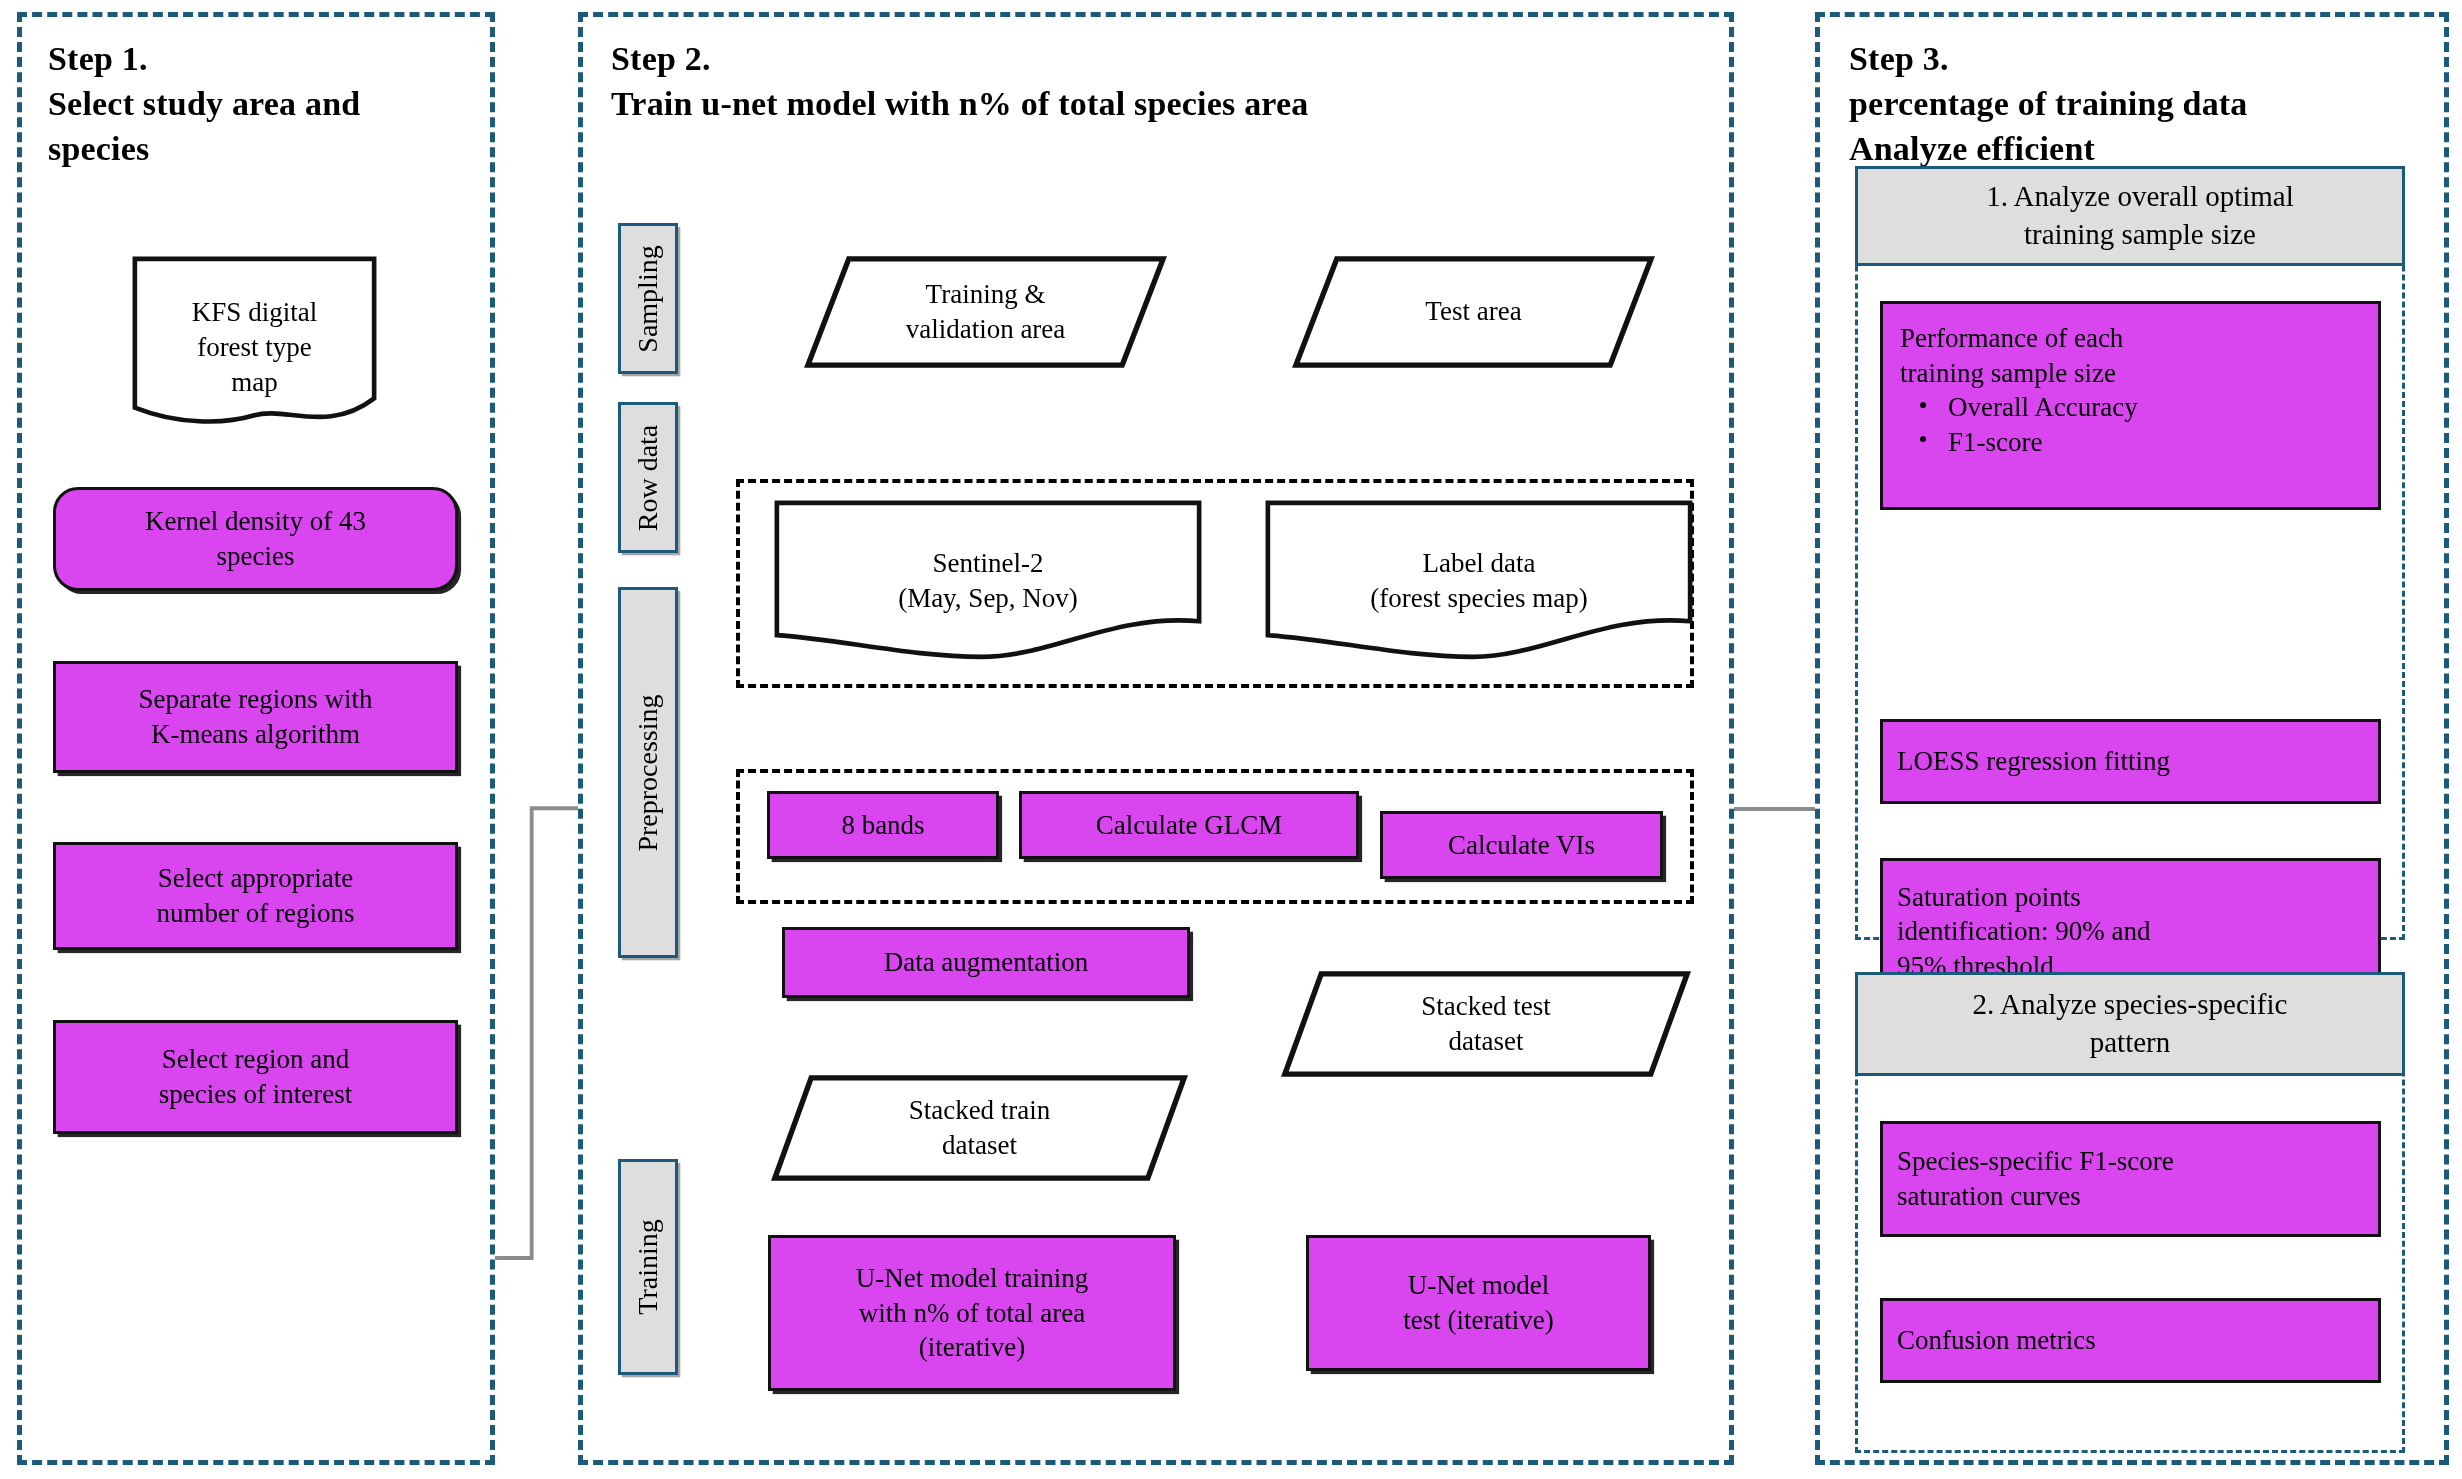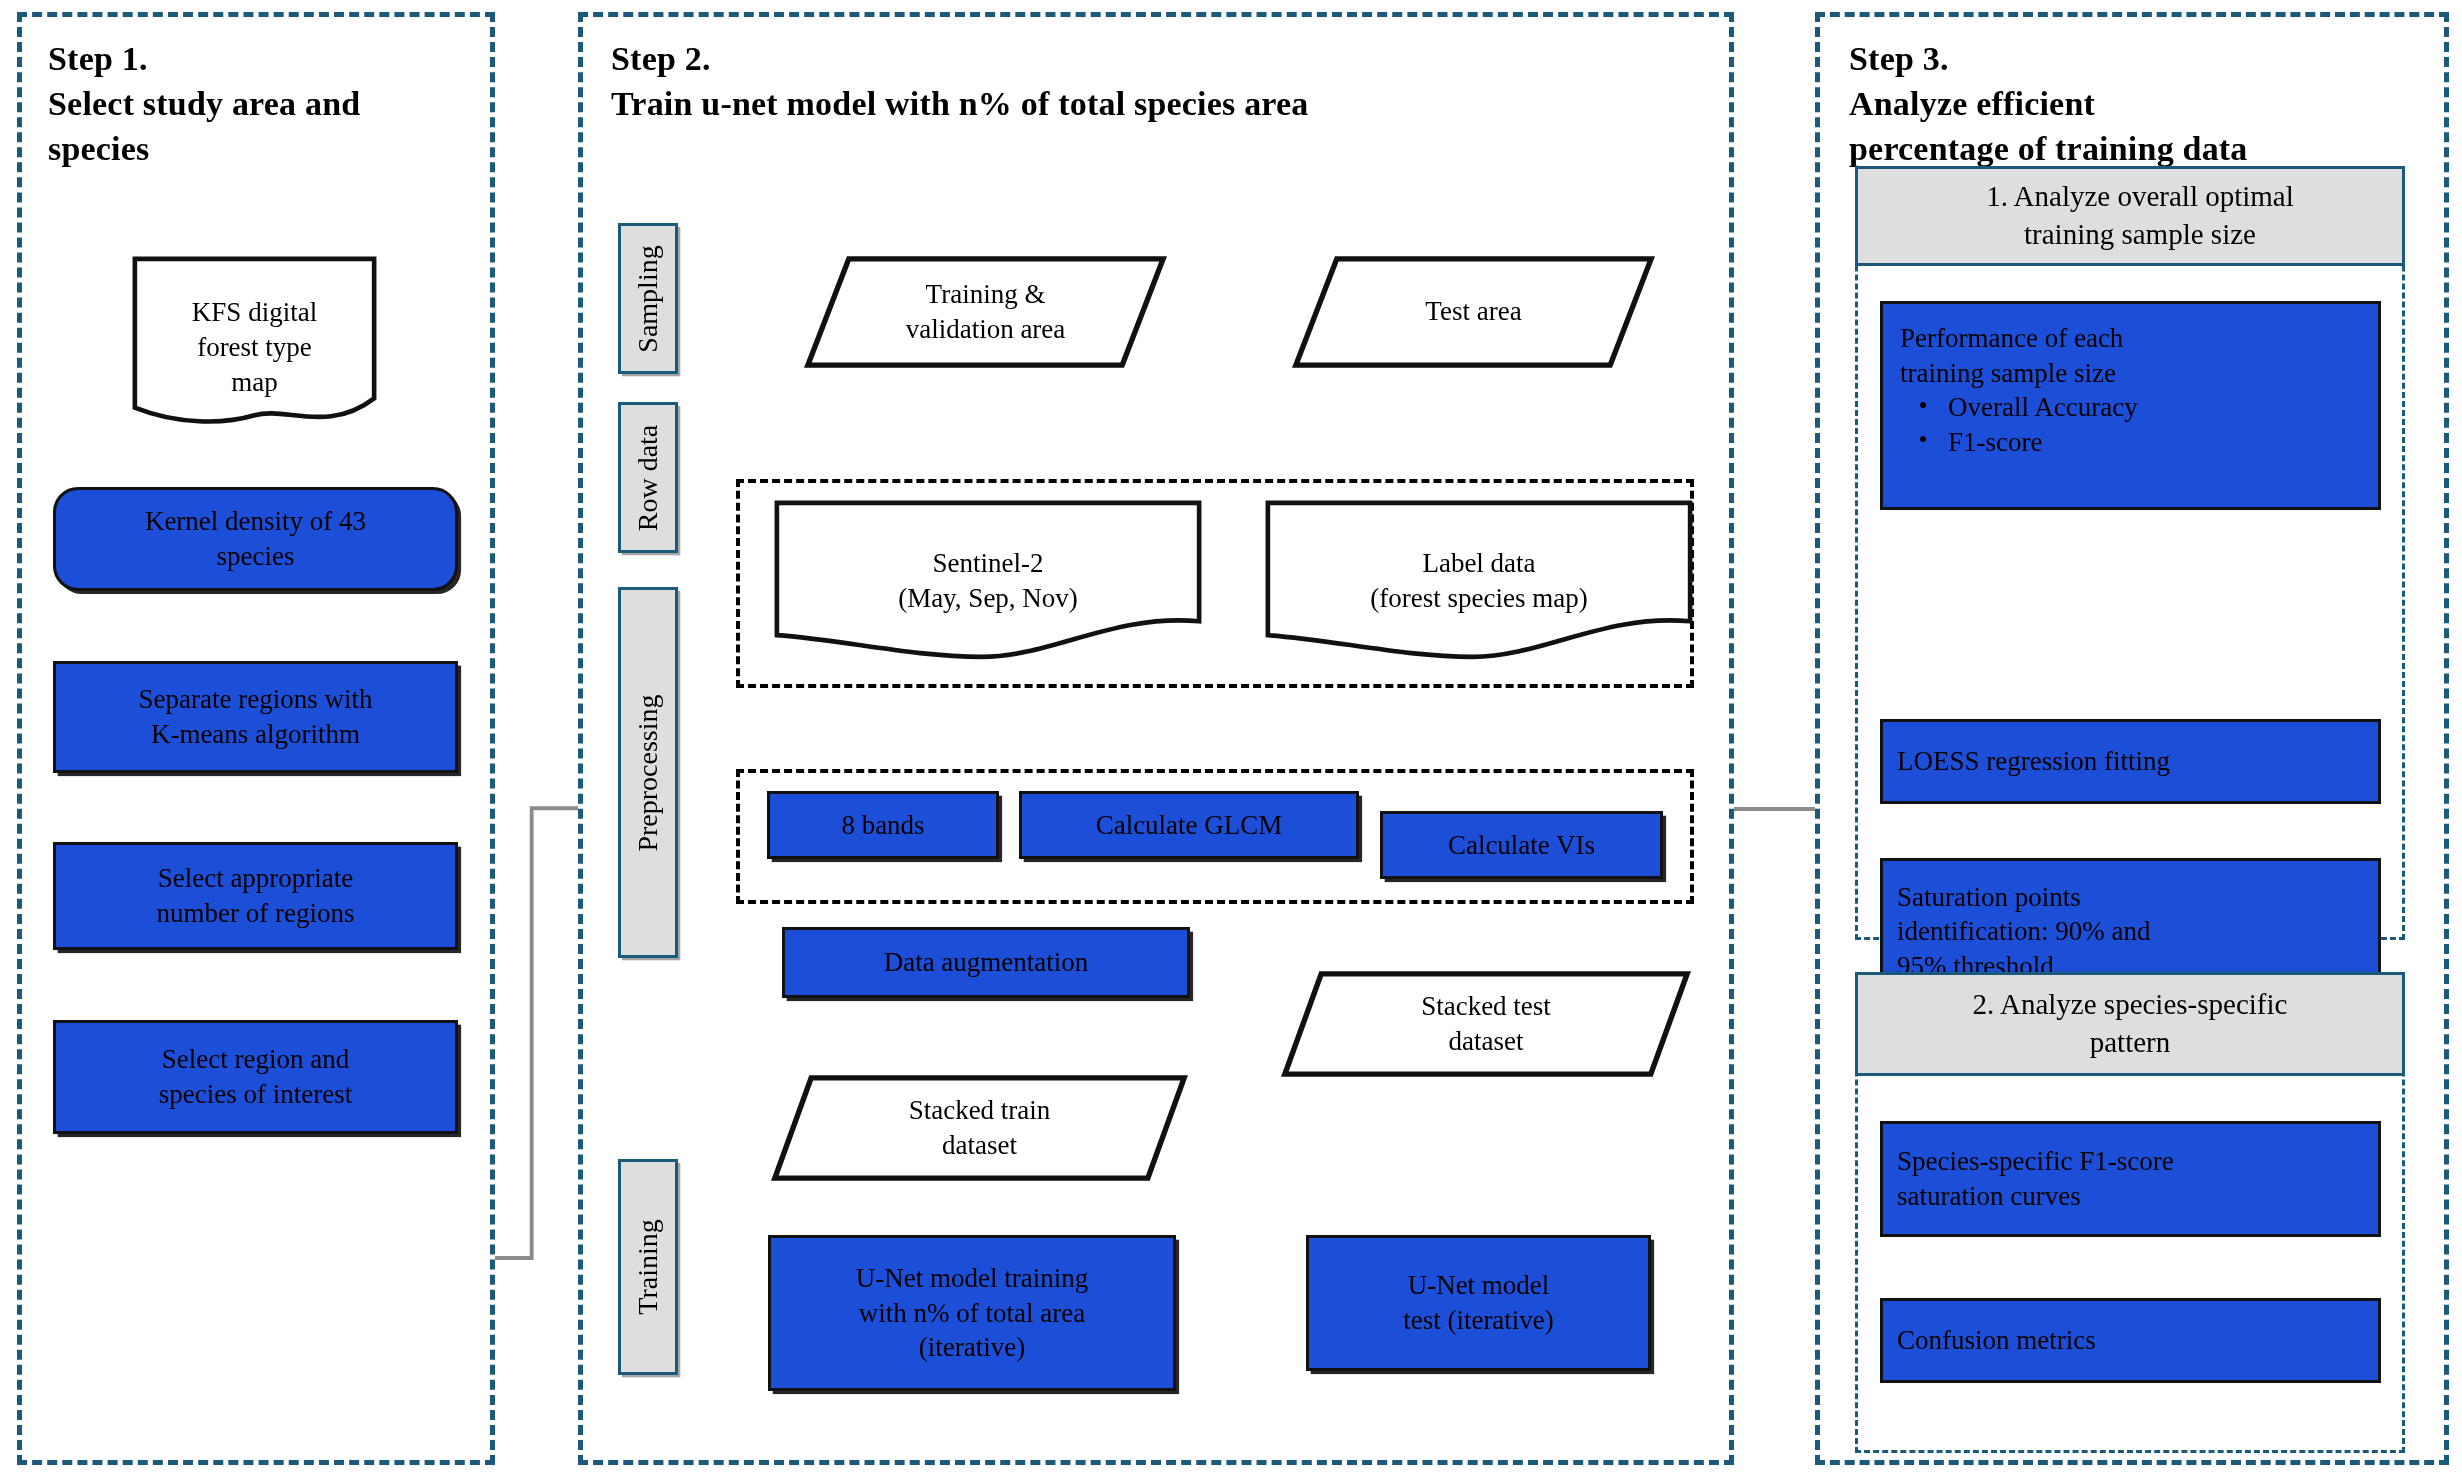--- a/index.html
+++ b/index.html
@@ -5,21 +5,21 @@
   html,body{margin:0;padding:0;background:#ffffff;}
   body{
     width:2462px;height:1479px;position:relative;overflow:hidden;
     font-family:"Liberation Serif","DejaVu Serif",serif;
     color:#000;
   }
   .panel{position:absolute;border:5.4px dashed #1b5a7a;box-sizing:border-box;background:#fff;}
   .step-title{position:absolute;font-weight:bold;font-size:34px;line-height:1.32;letter-spacing:0.2px;}
   
   .node{position:absolute;box-sizing:border-box;display:flex;align-items:center;justify-content:center;
-        text-align:center;background:#1d4ed8;border:3.1px solid #111;font-size:27px;line-height:1.28;
+        text-align:center;background:#d946ef;border:3.1px solid #111;font-size:27px;line-height:1.28;
         box-shadow:3.9px 3.9px 0 -0.8px rgba(0,0,0,0.85);}
   .node.plain{box-shadow:none;border-width:3.9px;}
   .node.leftalign{justify-content:flex-start;text-align:left;padding-left:14px;}
   .para{border:none;background:transparent;box-shadow:none;}
   .para .para-svg{position:absolute;inset:0;width:100%;height:100%;}
   .para .para-txt{position:relative;z-index:2;width:100%;text-align:center;font-size:27px;line-height:1.3;}
   .doc{border:none;background:transparent;box-shadow:none;}
   .doc .doc-svg{position:absolute;inset:0;width:100%;height:100%;}
   .doc .doc-txt{position:relative;z-index:2;width:100%;text-align:center;font-size:27px;line-height:1.3;}
   
@@ -191,22 +191,22 @@
 with n% of total area
 (iterative)</div>
 
 <div class="node" style="left:1306px;top:1235px;width:345px;height:136px;white-space:pre-line;">U-Net model
 test (iterative)</div>
 
 <div class="panel" style="left:1815px;top:12.4px;width:634px;height:1453px;">
 </div>
 <div class="step-title" style="left:1849px;top:37px;width:587px;">
   <div>Step 3.</div>
+  <div>percentage of training data</div>
   <div>Analyze efficient</div>
-  <div>percentage of training data</div>
 </div>
 
 <div class="subpanel" style="left:1855px;top:166px;width:550px;height:774px;"></div>
 <div class="subhead" style="left:1855px;top:166px;width:550px;height:100px;white-space:pre-line;padding-left:20px;">1. Analyze overall optimal
 training sample size</div>
 
 <div class="node plain leftalign" style="left:1880px;top:301px;width:501px;height:209px;padding:17px 14px 0 17px;align-items:flex-start;">
   <div class="bullets">
     <span class="b-line">Performance of each</span>
     <span class="b-line">training sample size</span>

